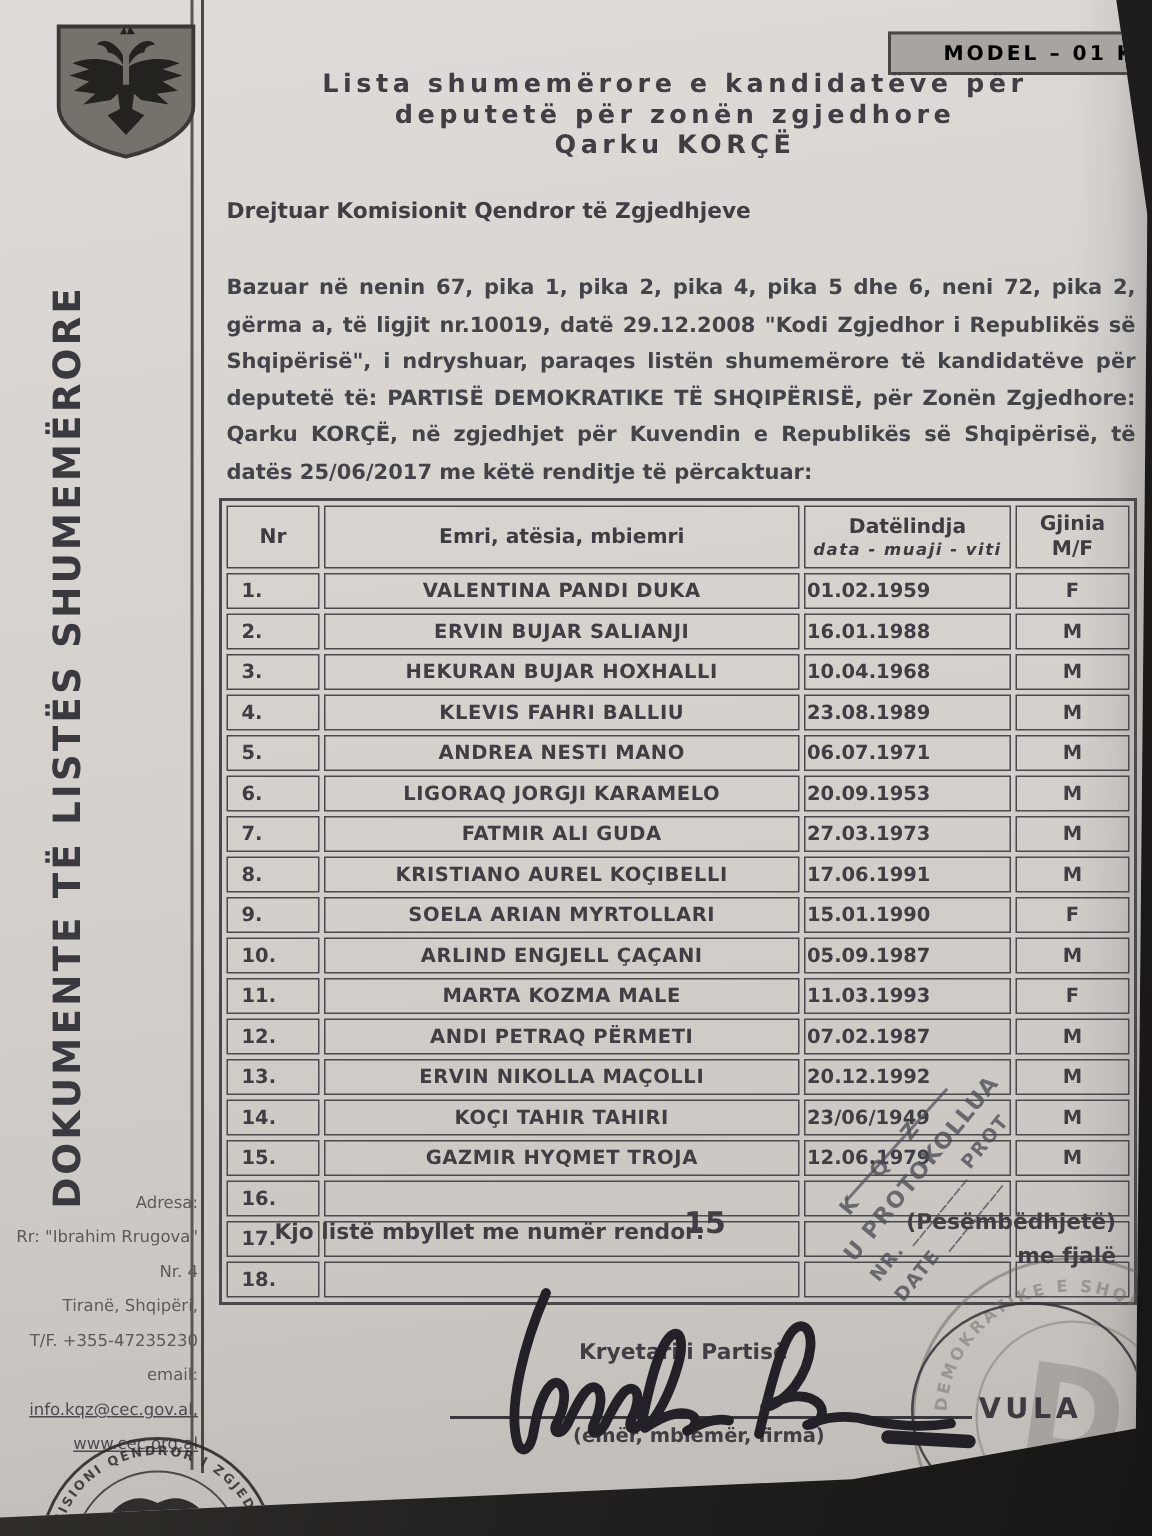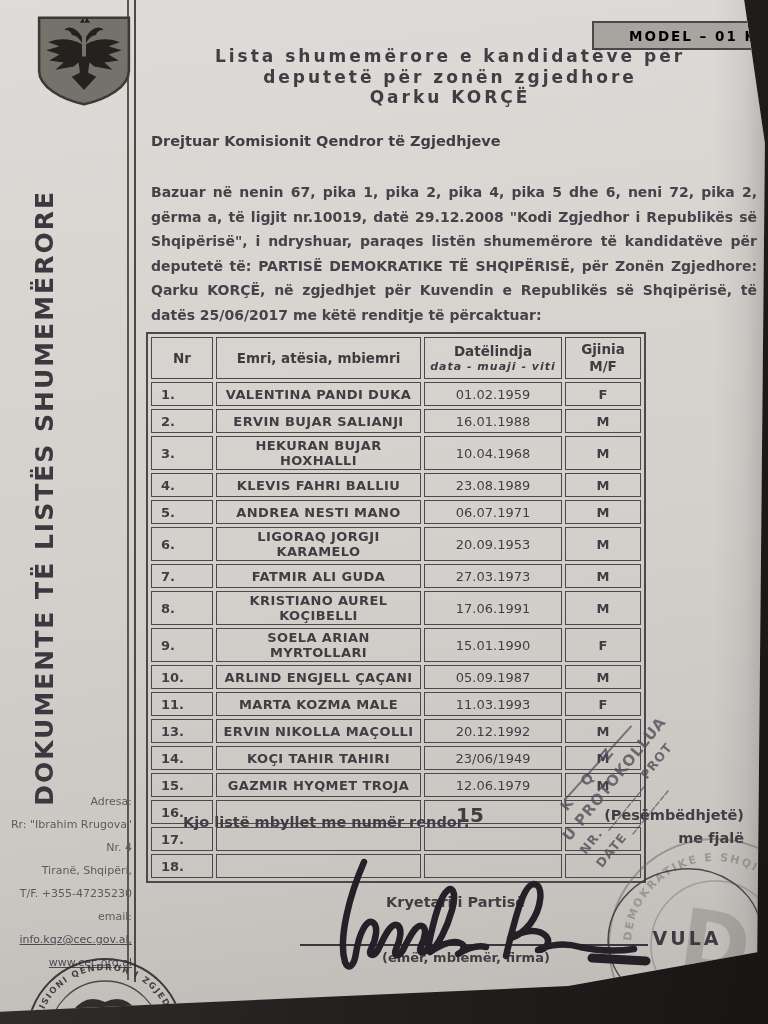--- a/index.html
+++ b/index.html
@@ -36,29 +36,29 @@
     font-size:13.5px;font-weight:bold;letter-spacing:2px;color:#000000;
     display:flex;align-items:center;justify-content:center;padding-left:25px;
   }
   .title{left:158px;top:46px;width:584px;text-align:center;
     font-size:17px;font-weight:bold;letter-spacing:3px;line-height:20.5px;color:#403e44;}
   .addressee{left:151px;top:133px;font-size:14.5px;font-weight:bold;}
   .intro{left:151px;top:180px;width:606px;font-size:14px;font-weight:600;
     line-height:24.5px;text-align:justify;color:#45434a;}
   
   .tbl-wrap{left:146px;top:332px;width:612px;}
-  table.cands{width:500px;border-collapse:separate;border-spacing:3px;
+  table.cands{width:612px;border-collapse:separate;border-spacing:3px;
     border:2px solid #4b494c;}
   table.cands th,table.cands td{border:1.5px solid #4b494c;vertical-align:middle;}
   table.cands th{font-size:13.5px;font-weight:bold;padding:3px 2px;color:#3e3c42;}
   th .sub{font-style:italic;font-weight:600;font-size:11px;letter-spacing:1px;}
   th .ln{line-height:17px;}
   td.c-nr{width:50px;text-align:left;padding-left:9px;font-size:13px;font-weight:bold;height:20px;}
   td.c-name{text-align:center;font-size:13px;font-weight:bold;letter-spacing:0.4px;}
-  td.c-dob{width:134px;text-align:center;font-size:13px;font-weight:400;}
+  td.c-dob{width:134px;text-align:left;font-size:13px;font-weight:700;}
   td.c-sex{width:72px;text-align:center;font-size:13px;font-weight:600;}
   
   .close-label{left:151px;top:814px;font-size:14.5px;font-weight:bold;margin-left:32px;}
   .close-num{left:400px;top:804px;width:140px;text-align:center;
     font-size:20px;font-weight:bold;line-height:23px;}
   .close-words{left:572px;top:804px;width:172px;text-align:right;
     font-size:14.5px;font-weight:bold;line-height:23px;z-index:4;}
   .leader{left:386px;top:894px;font-size:14.5px;font-weight:bold;z-index:4;}
   .sig-line{left:300px;top:944px;width:348px;height:0;border-top:2.5px solid #39373b;z-index:3;}
   .sig-caption{left:382px;top:950px;font-size:13px;font-weight:600;z-index:3;}
@@ -212,20 +212,26 @@
       <td class="c-sex">M</td>
     </tr>
 
     <tr>
       <td class="c-nr">11.</td>
       <td class="c-name">MARTA KOZMA MALE</td>
       <td class="c-dob">11.03.1993</td>
       <td class="c-sex">F</td>
     </tr>
 
+    <tr>
+      <td class="c-nr">12.</td>
+      <td class="c-name">ANDI PETRAQ PËRMETI</td>
+      <td class="c-dob">07.02.1987</td>
+      <td class="c-sex">M</td>
+    </tr>
 
     <tr>
       <td class="c-nr">13.</td>
       <td class="c-name">ERVIN NIKOLLA MAÇOLLI</td>
       <td class="c-dob">20.12.1992</td>
       <td class="c-sex">M</td>
     </tr>
 
     <tr>
       <td class="c-nr">14.</td>

